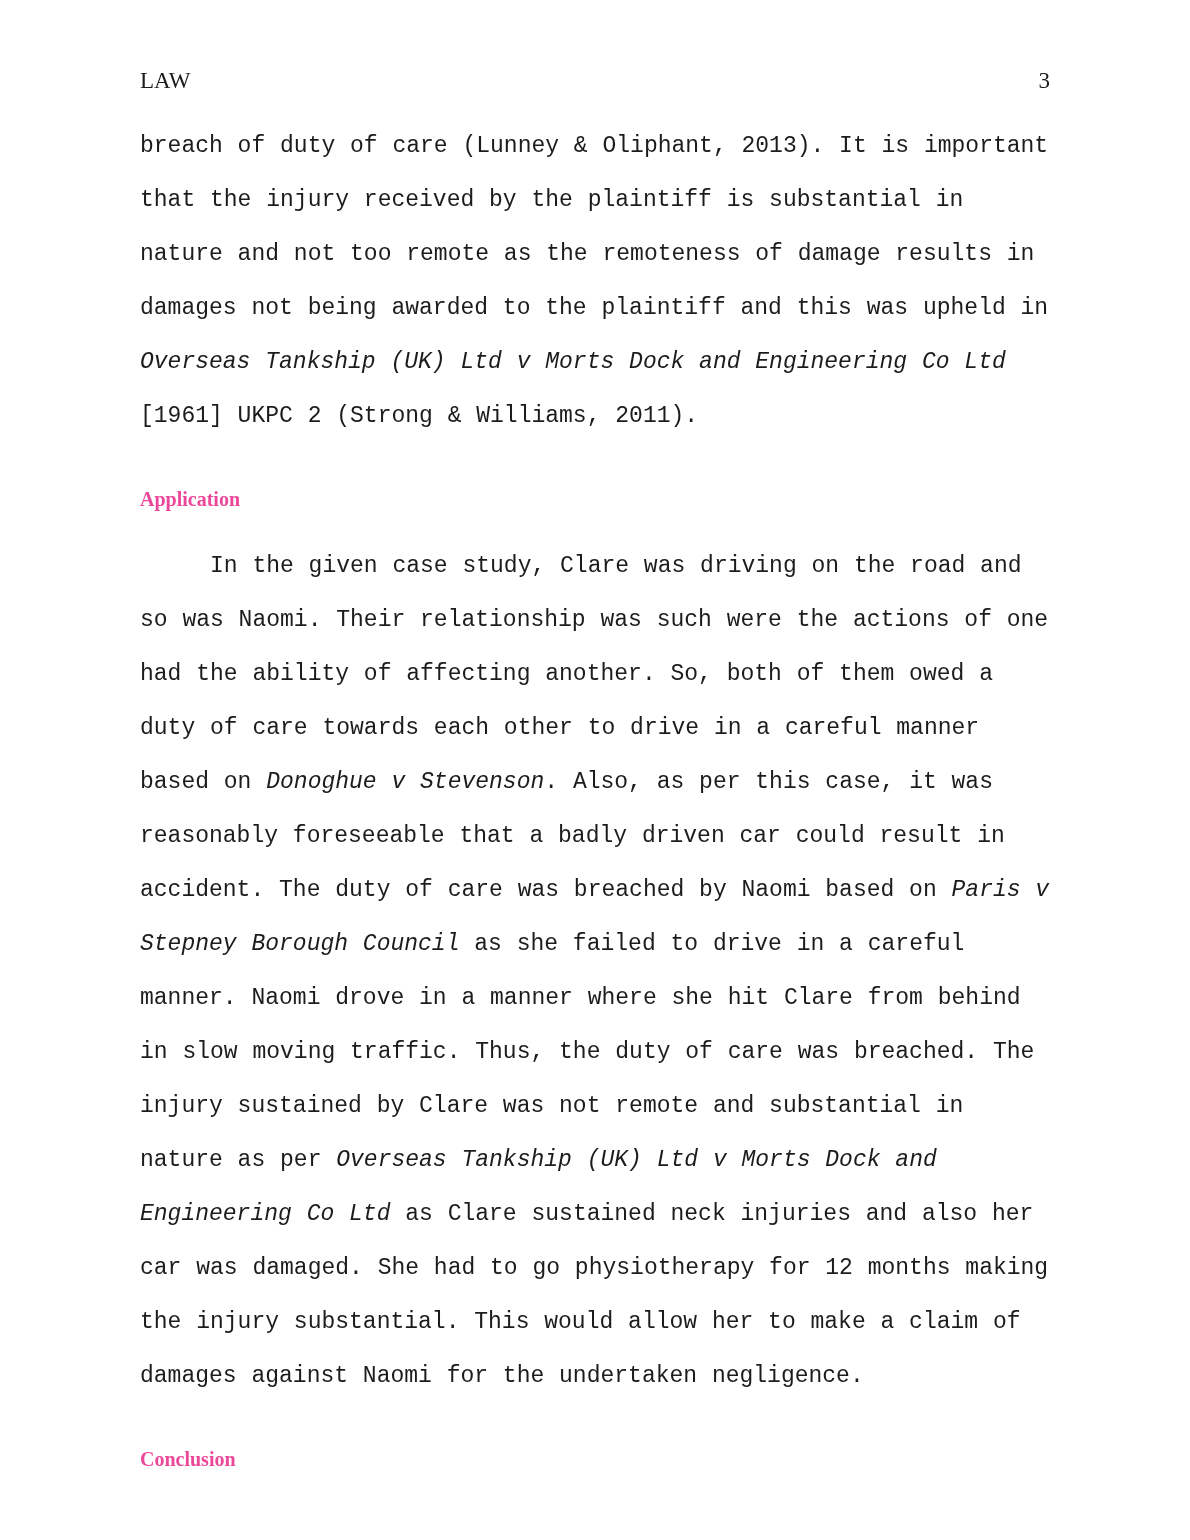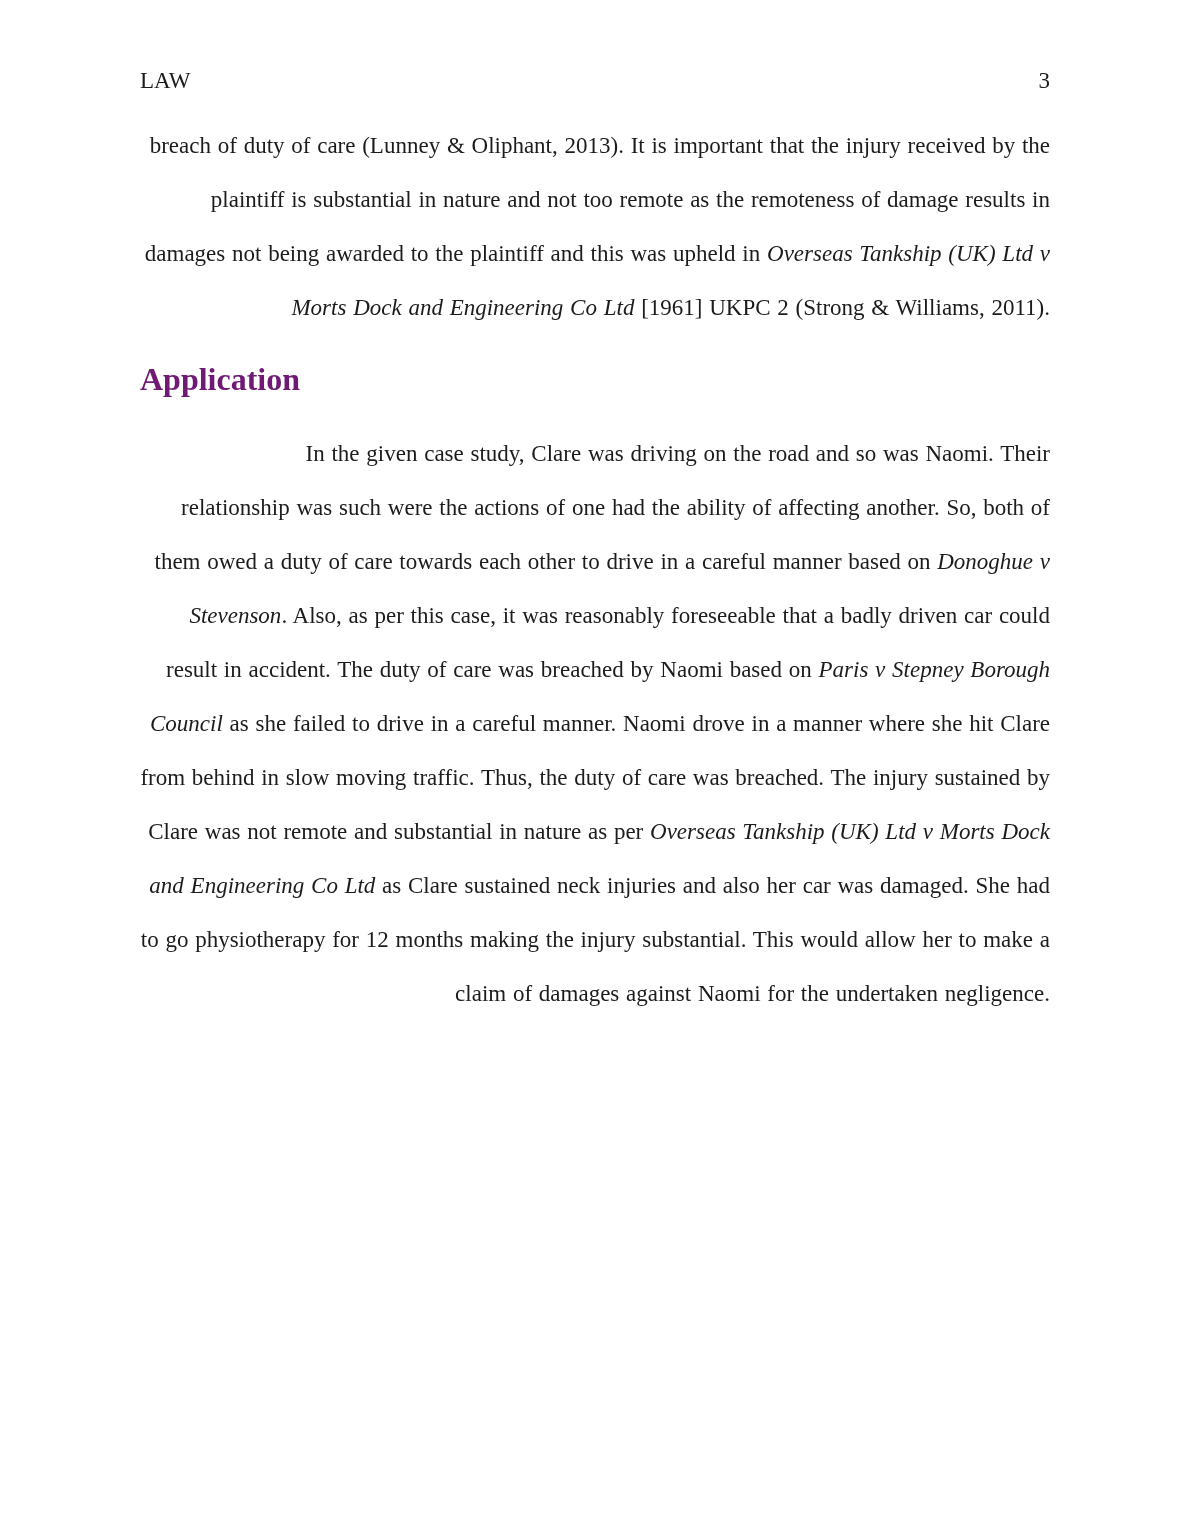--- a/index.html
+++ b/index.html
@@ -27,35 +27,36 @@
     line-height: 1.1;
     margin-bottom: 26px;
   }
   .running-head, .page-number {
     font-size: 23px;
     color: #1c1c1c;
   }
   p.body-paragraph {
     margin: 0;
     line-height: 54px;
-    text-align: right;
+    text-align: left;
     word-spacing: 1px;
+    font-family: Liberation Mono, monospace;
   }
   p.indented {
     text-indent: 70px;
   }
   .run-italic {
     font-style: italic;
   }
   h2.section-heading {
     font-family: "Liberation Serif", "DejaVu Serif", serif;
     font-weight: bold;
-    font-size: 32px;
-    color: #701a75;
-    margin: 25px 0 28px 0;
+    font-size: 20px;
+    color: #ec4899;
+    margin: 44px 0 28px 0;
     line-height: 1.2;
   }
 </style>
 </head>
 <body>
 
 <div class="page">
 
   <div class="page-header">
     <span class="running-head">LAW</span>
@@ -65,15 +66,16 @@
   <p class="body-paragraph">
     <span>breach of duty of care (Lunney &amp; Oliphant, 2013). It is important that the injury received by the plaintiff is substantial in nature and not too remote as the remoteness of damage results in damages not being awarded to the plaintiff and this was upheld in </span><span class="run-italic">Overseas Tankship (UK) Ltd v Morts Dock and Engineering Co Ltd</span><span> [1961] UKPC 2 (Strong &amp; Williams, 2011).</span>
   </p>
 
   <h2 class="section-heading">Application</h2>
 
   <p class="body-paragraph indented">
     <span>In the given case study, Clare was driving on the road and so was Naomi. Their relationship was such were the actions of one had the ability of affecting another. So, both of them owed a duty of care towards each other to drive in a careful manner based on </span><span class="run-italic">Donoghue v Stevenson</span><span>. Also, as per this case, it was reasonably foreseeable that a badly driven car could result in accident. The duty of care was breached by Naomi based on </span><span class="run-italic">Paris v Stepney Borough Council</span><span> as she failed to drive in a careful manner. Naomi drove in a manner where she hit Clare from behind in slow moving traffic. Thus, the duty of care was breached. The injury sustained by Clare was not remote and substantial in nature as per </span><span class="run-italic">Overseas Tankship (UK) Ltd v Morts Dock and Engineering Co Ltd</span><span> as Clare sustained neck injuries and also her car was damaged. She had to go physiotherapy for 12 months making the injury substantial. This would allow her to make a claim of damages against Naomi for the undertaken negligence.</span>
   </p>
 
+  <h2 class="section-heading">Conclusion</h2>
 
 
 </div>
 
 </body></html>

